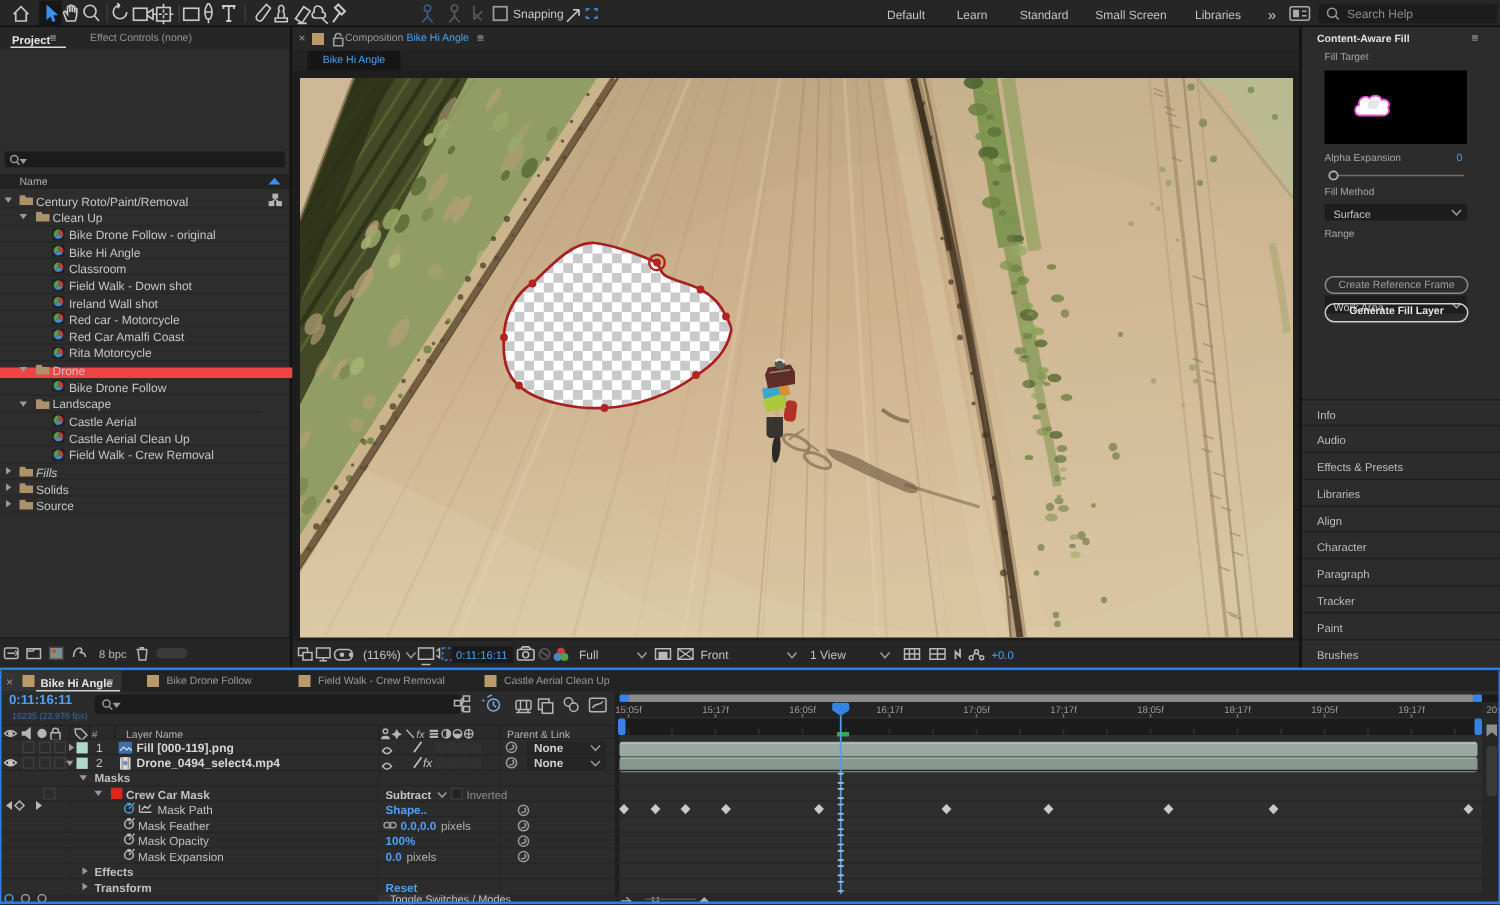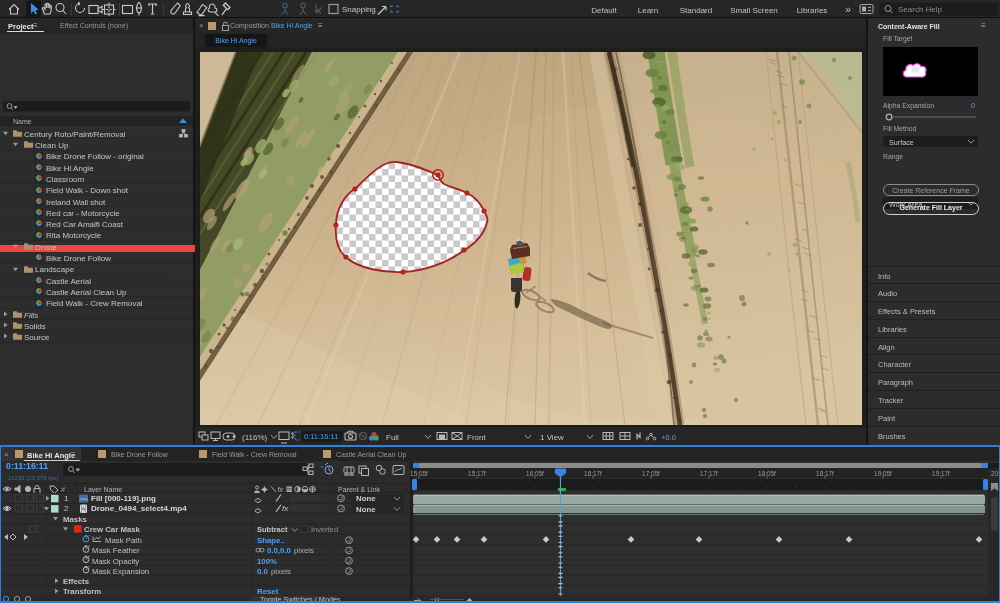--- a/index.html
+++ b/index.html
@@ -230,20 +230,40 @@
       </div>
     <div class="abs" style="left:0;top:203.4px;width:193px;height:11.3px;border-bottom:1px solid #272727;">
         <svg width="193" height="11" style="position:absolute;left:0;top:0">
           <use href="#chevc" x="3" y="2.4"></use>
           <use href="#folder" x="13" y="1.2"></use>
         </svg>
         <span class="abs" style="left:24px;top:1.8px;font-size:8px;color:#c6c6c6;">Source</span>
       </div>
   </div>
 
+  <div class="abs" style="left:0;top:407px;width:193px;height:20px;background:#262626;border-top:1px solid #1b1b1b;">
+    <svg width="193" height="20">
+      <g stroke="#b5b5b5" fill="none" stroke-width="1">
+        <rect x="3" y="6" width="9" height="7" rx="1"></rect>
+          <path d="M5,9.5 h5 M10,8 l2,1.5 l-2,1.5"></path>
+        <rect x="18" y="6.5" width="9" height="6.5"></rect>
+          <path d="M18,8 h4 l1,-1.5 h4"></path>
+        <rect x="33" y="5.5" width="9" height="8" fill="#8a8a8a" stroke="#444"></rect>
+        <circle cx="36" cy="8" r="1.4" fill="#d04a3a" stroke="none"></circle>
+          <circle cx="39.5" cy="8" r="1.4" fill="#4a9ad0" stroke="none"></circle>
+          <circle cx="37.7" cy="11" r="1.4" fill="#58b050" stroke="none"></circle>
+        <path d="M49,12 c0,-4 2,-6 4,-6 c2,0 2,3 0,3 c3,0 4,1.5 4,3"></path>
+      </g>
+      <text x="66" y="12.5" font-size="7.5" fill="#bbb">8 bpc</text>
+      <g stroke="#b5b5b5" fill="none" stroke-width="1">
+        <path d="M91,7 h7 M92,7 l0.8,7 h4.4 l0.8,-7 M93.5,7 v-1.2 h2 V7"></path>
+      </g>
+      <rect x="104" y="6" width="21" height="7" rx="3.5" fill="#3a3a3a"></rect>
+    </svg>
+  </div>
 </div>
 
 <div class="abs" id="comppanel" style="left:195px;top:18px;width:671px;height:427px;background:#262626;">
 
   <div class="abs" style="left:0;top:0;width:671px;height:15px;background:#262626;">
     <span class="abs" style="left:4px;top:3px;font-size:8px;color:#9a9a9a;">×</span>
     <div class="abs" style="left:13px;top:3.5px;width:8px;height:8px;background:#b99a6a;"></div>
     <svg class="abs" style="left:26px;top:3px" width="9" height="11">
         <path d="M2.5,4.5 v-1.3 a1.9,1.9 0 0 1 3.8,0 M1.5,4.5 h6 v5 h-6 Z" fill="none" stroke="#9a9a9a" stroke-width="1.1"></path>
       </svg>

